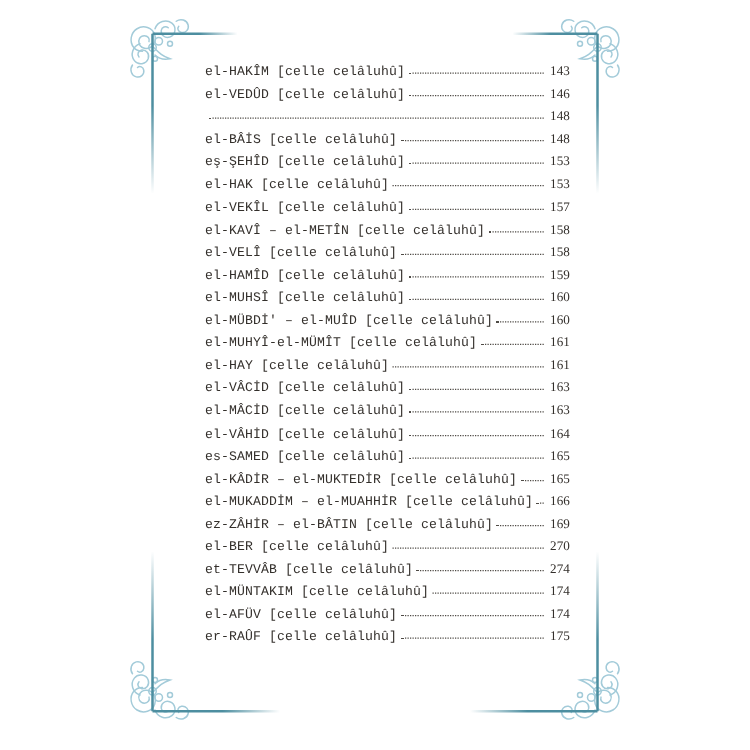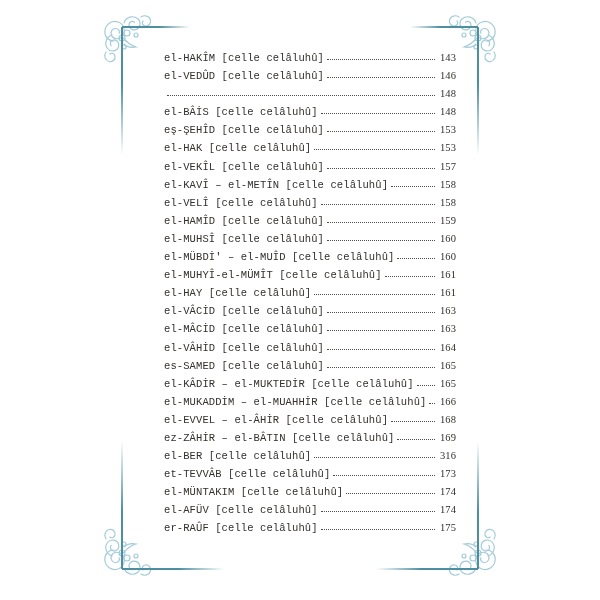--- a/index.html
+++ b/index.html
@@ -221,42 +221,37 @@
       <span class="toc-dots"></span>
       <span class="toc-page">165</span>
     </div>
 
     <div class="toc-row">
       <span class="toc-name">el-MUKADDİM – el-MUAHHİR [celle celâluhû]</span>
       <span class="toc-dots"></span>
       <span class="toc-page">166</span>
     </div>
 
-    <div class="toc-row">
-      <span class="toc-name">el-EVVEL – el-ÂHİR [celle celâluhû]</span>
-      <span class="toc-dots"></span>
-      <span class="toc-page">168</span>
-    </div>
 
     <div class="toc-row">
       <span class="toc-name">ez-ZÂHİR – el-BÂTIN [celle celâluhû]</span>
       <span class="toc-dots"></span>
       <span class="toc-page">169</span>
     </div>
 
     <div class="toc-row">
       <span class="toc-name">el-BER [celle celâluhû]</span>
       <span class="toc-dots"></span>
-      <span class="toc-page">316</span>
+      <span class="toc-page">270</span>
     </div>
 
     <div class="toc-row">
       <span class="toc-name">et-TEVVÂB [celle celâluhû]</span>
       <span class="toc-dots"></span>
-      <span class="toc-page">173</span>
+      <span class="toc-page">274</span>
     </div>
 
     <div class="toc-row">
       <span class="toc-name">el-MÜNTAKIM [celle celâluhû]</span>
       <span class="toc-dots"></span>
       <span class="toc-page">174</span>
     </div>
 
     <div class="toc-row">
       <span class="toc-name">el-AFÜV [celle celâluhû]</span>

